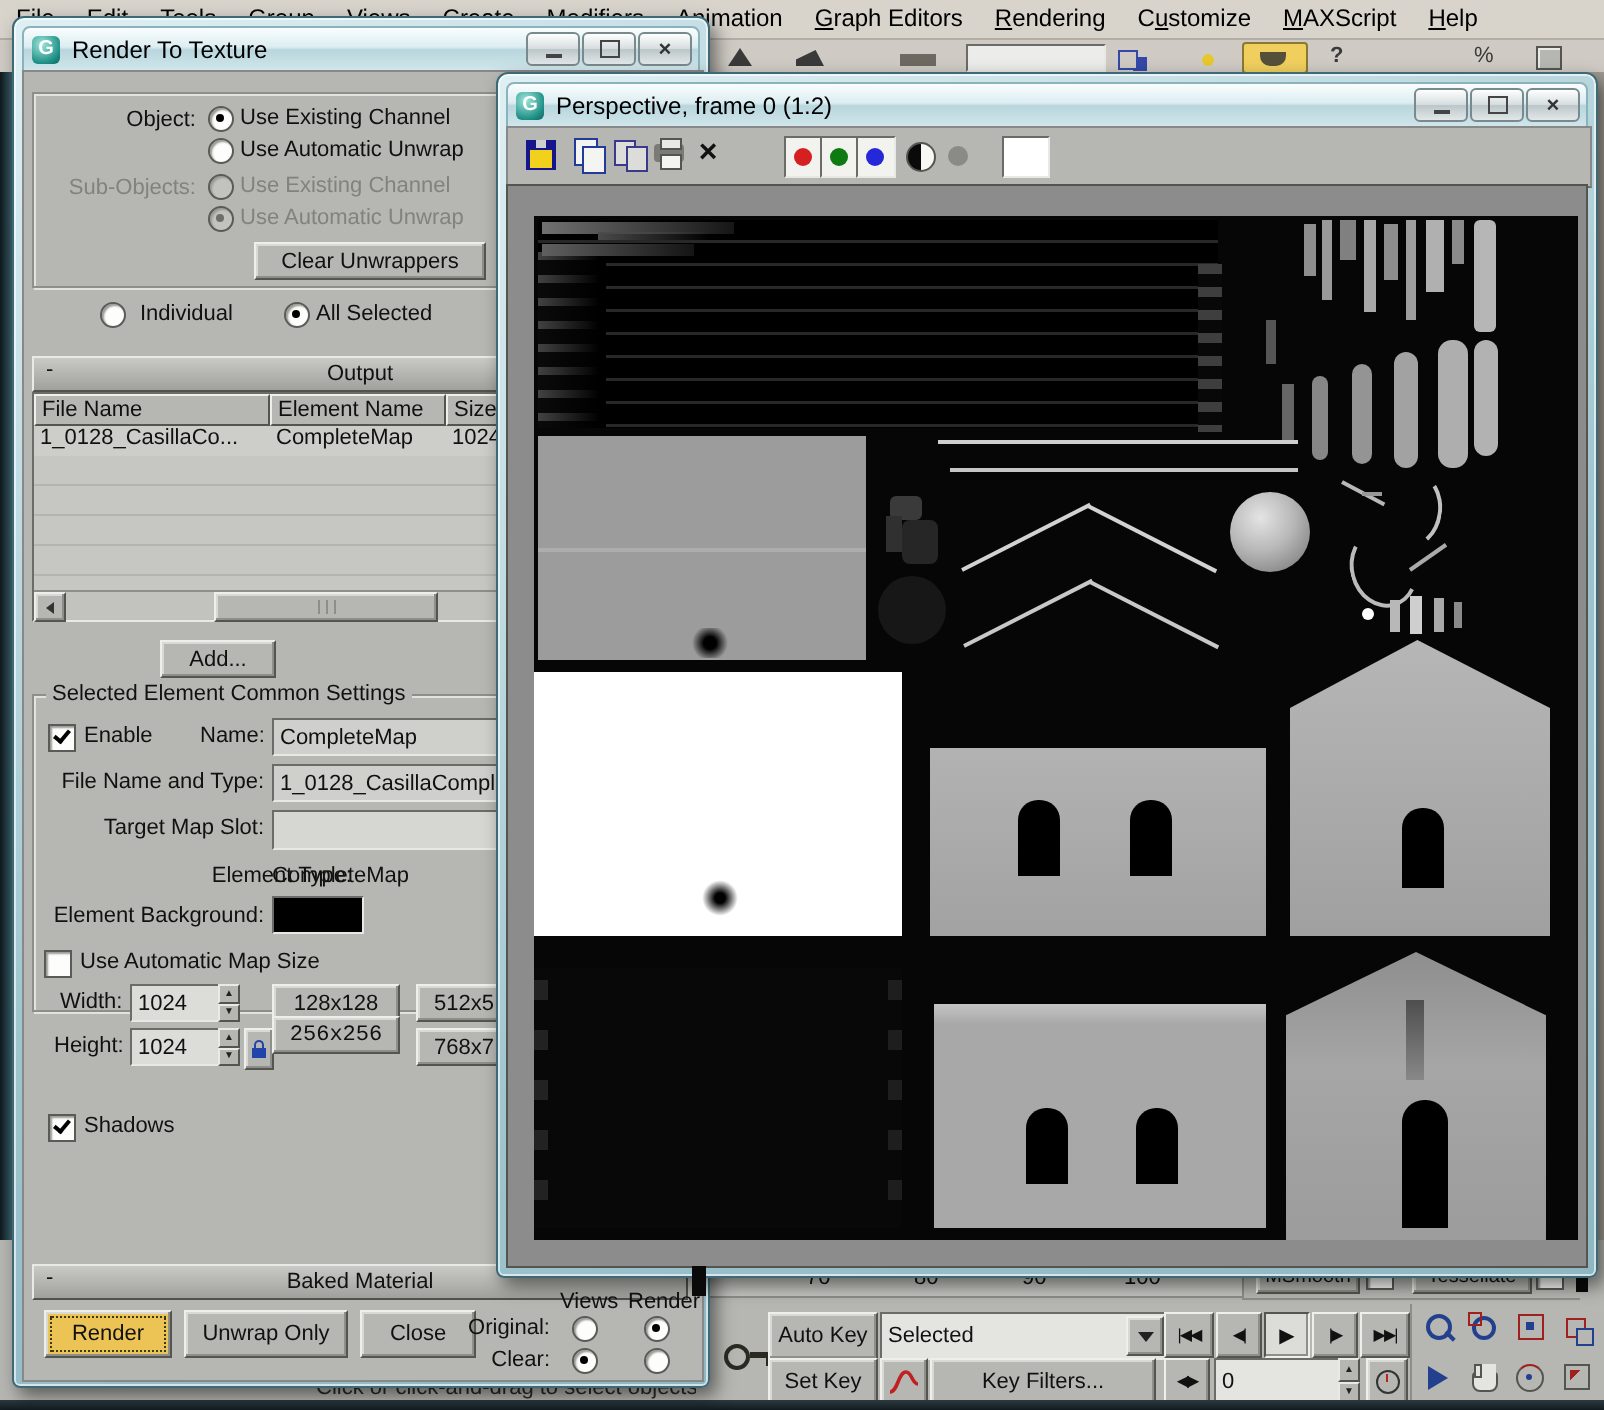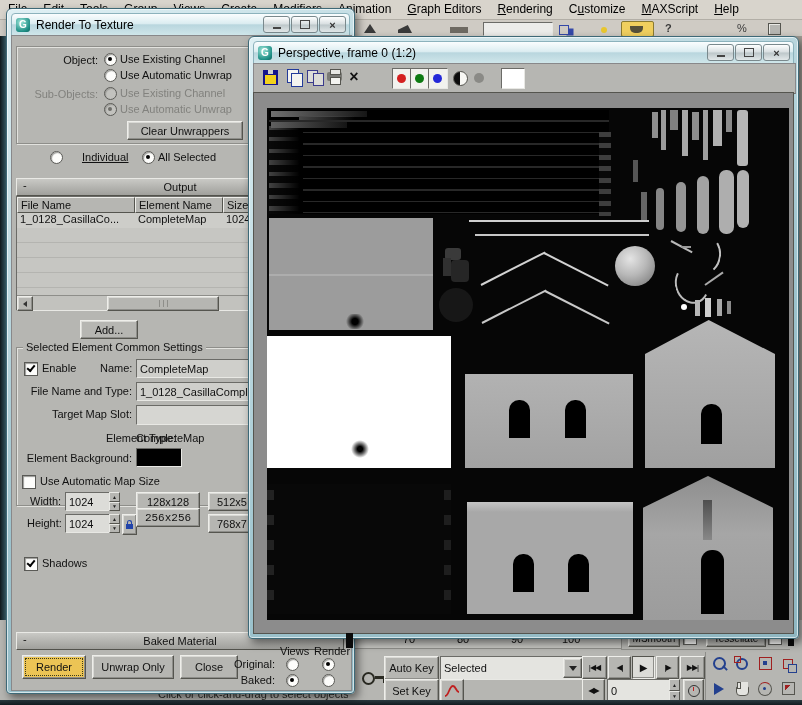--- a/index.html
+++ b/index.html
@@ -131,20 +131,21 @@
     <div class="btn" style="right:1px;top:1px;width:17px;height:18px;">
       <div style="width:0;height:0;border-left:4px solid transparent;border-right:4px solid transparent;border-top:5px solid #222;"></div>
     </div>
   </div>
 
   <div class="btn" style="left:440px;top:679px;width:22px;height:21px;">
     <svg width="16" height="14" viewBox="0 0 16 14">
       <path d="M1 12 C5 12 5 2 9 2 C12 2 12 8 15 8" fill="none" stroke="#c02020" stroke-width="1.8"></path>
     </svg>
   </div>
+  <div class="btn" style="left:465px;top:679px;width:111px;height:21px;">Key Filters...</div>
 
   <div class="pb" style="left:582px;top:656px;">|◀◀</div>
   <div class="pb" style="left:608px;top:656px;width:21px;">◀|</div>
   <div class="pb" style="left:632px;top:656px;width:21px;background:#dcdcd8;border-color:#55554f #eeeeea #eeeeea #55554f;font-size:10px;letter-spacing:0;">▶</div>
   <div class="pb" style="left:656px;top:656px;width:21px;">|▶</div>
   <div class="pb" style="left:680px;top:656px;">▶▶|</div>
 
   <div class="pb" style="left:582px;top:679px;width:21px;">◀▶</div>
   <div class="fld" style="left:607px;top:679px;width:60px;height:21px;background:#e4e4e0;">
     <span>0</span>
@@ -228,21 +229,21 @@
       <div class="r" style="left:92px;top:33px;"></div>
       <div class="lbl" style="left:108px;top:33px;">Use Automatic Unwrap</div>
       <div class="lbl ra dis" style="left:6px;top:52px;width:80px;">Sub-Objects:</div>
       <div class="r rdis" style="left:92px;top:51px;"></div>
       <div class="lbl dis" style="left:108px;top:51px;">Use Existing Channel</div>
       <div class="r rdis sel" style="left:92px;top:67px;"></div>
       <div class="lbl dis" style="left:108px;top:67px;">Use Automatic Unwrap</div>
       <div class="btn" style="left:115px;top:85px;width:114px;height:17px;">Clear Unwrappers</div>
 
       <div class="r" style="left:38px;top:115px;"></div>
-      <div class="lbl" style="left:70px;top:115px;text-decoration:underline;">Individual</div>
+      <div class="lbl" style="left:58px;top:115px;">Individual</div>
       <div class="r sel" style="left:130px;top:115px;"></div>
       <div class="lbl" style="left:146px;top:115px;">All Selected</div>
       <div class="r" style="left:236px;top:115px;"></div>
 
       <div class="roll" style="left:4px;top:142px;width:326px;height:16px;">
         <span class="minus">-</span>
         <span>Output</span>
       </div>
 
       <div class="abs" style="left:4px;top:160px;width:326px;height:113px;border:1px solid;border-color:#6b6b67 #e8e8e4 #e8e8e4 #6b6b67;background:#c6c6c2;">
@@ -330,21 +331,21 @@
 
       <div class="btn" style="left:10px;top:619px;width:62px;height:22px;background:#ecc455;outline:1px dotted #3a3a1a;outline-offset:-4px;">Render</div>
       <div class="btn" style="left:80px;top:619px;width:80px;height:22px;">Unwrap Only</div>
       <div class="btn" style="left:168px;top:619px;width:56px;height:22px;">Close</div>
 
       <div class="lbl" style="left:268px;top:609px;">Views</div>
       <div class="lbl" style="left:302px;top:609px;">Render</div>
       <div class="lbl ra" style="left:215px;top:622px;width:48px;">Original:</div>
       <div class="r" style="left:274px;top:622px;"></div>
       <div class="r sel" style="left:310px;top:622px;"></div>
-      <div class="lbl ra" style="left:215px;top:638px;width:48px;">Baked:</div>
+      <div class="lbl ra" style="left:215px;top:638px;width:48px;">Clear:</div>
       <div class="r sel" style="left:274px;top:638px;"></div>
       <div class="r" style="left:310px;top:638px;"></div>
     </div>
   </div>
 
   <div class="win" style="left:248px;top:36px;width:549px;height:601px;z-index:20;">
     <div class="tbar">
       <div class="appicon">G</div>
       <span>Perspective, frame 0 (1:2)</span>
       <div class="wbtns">

